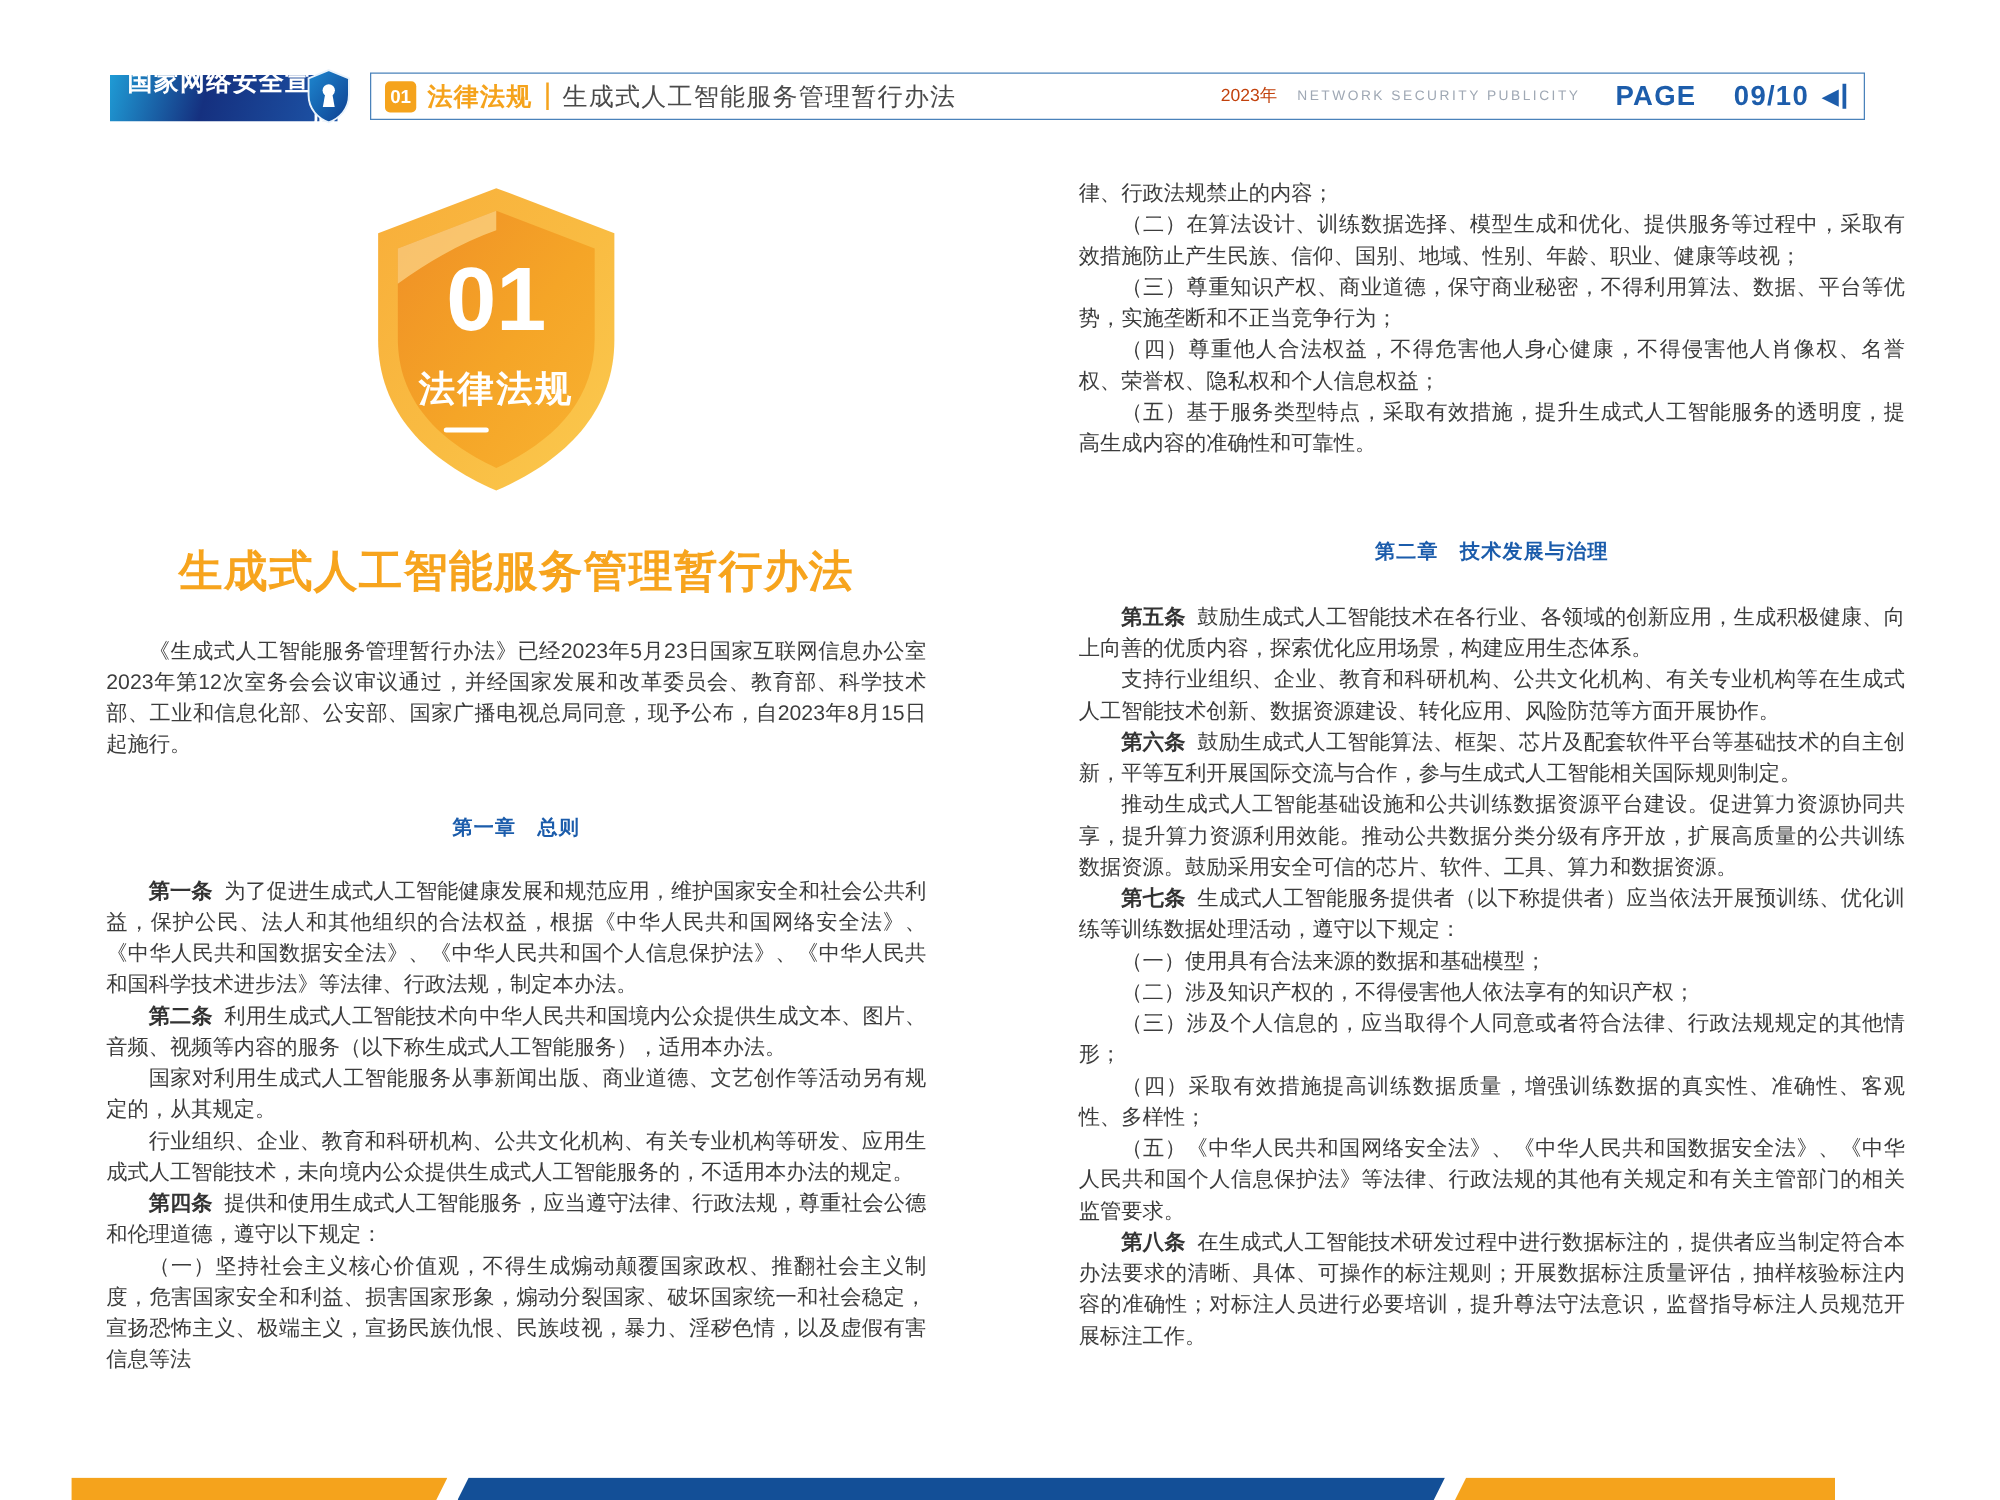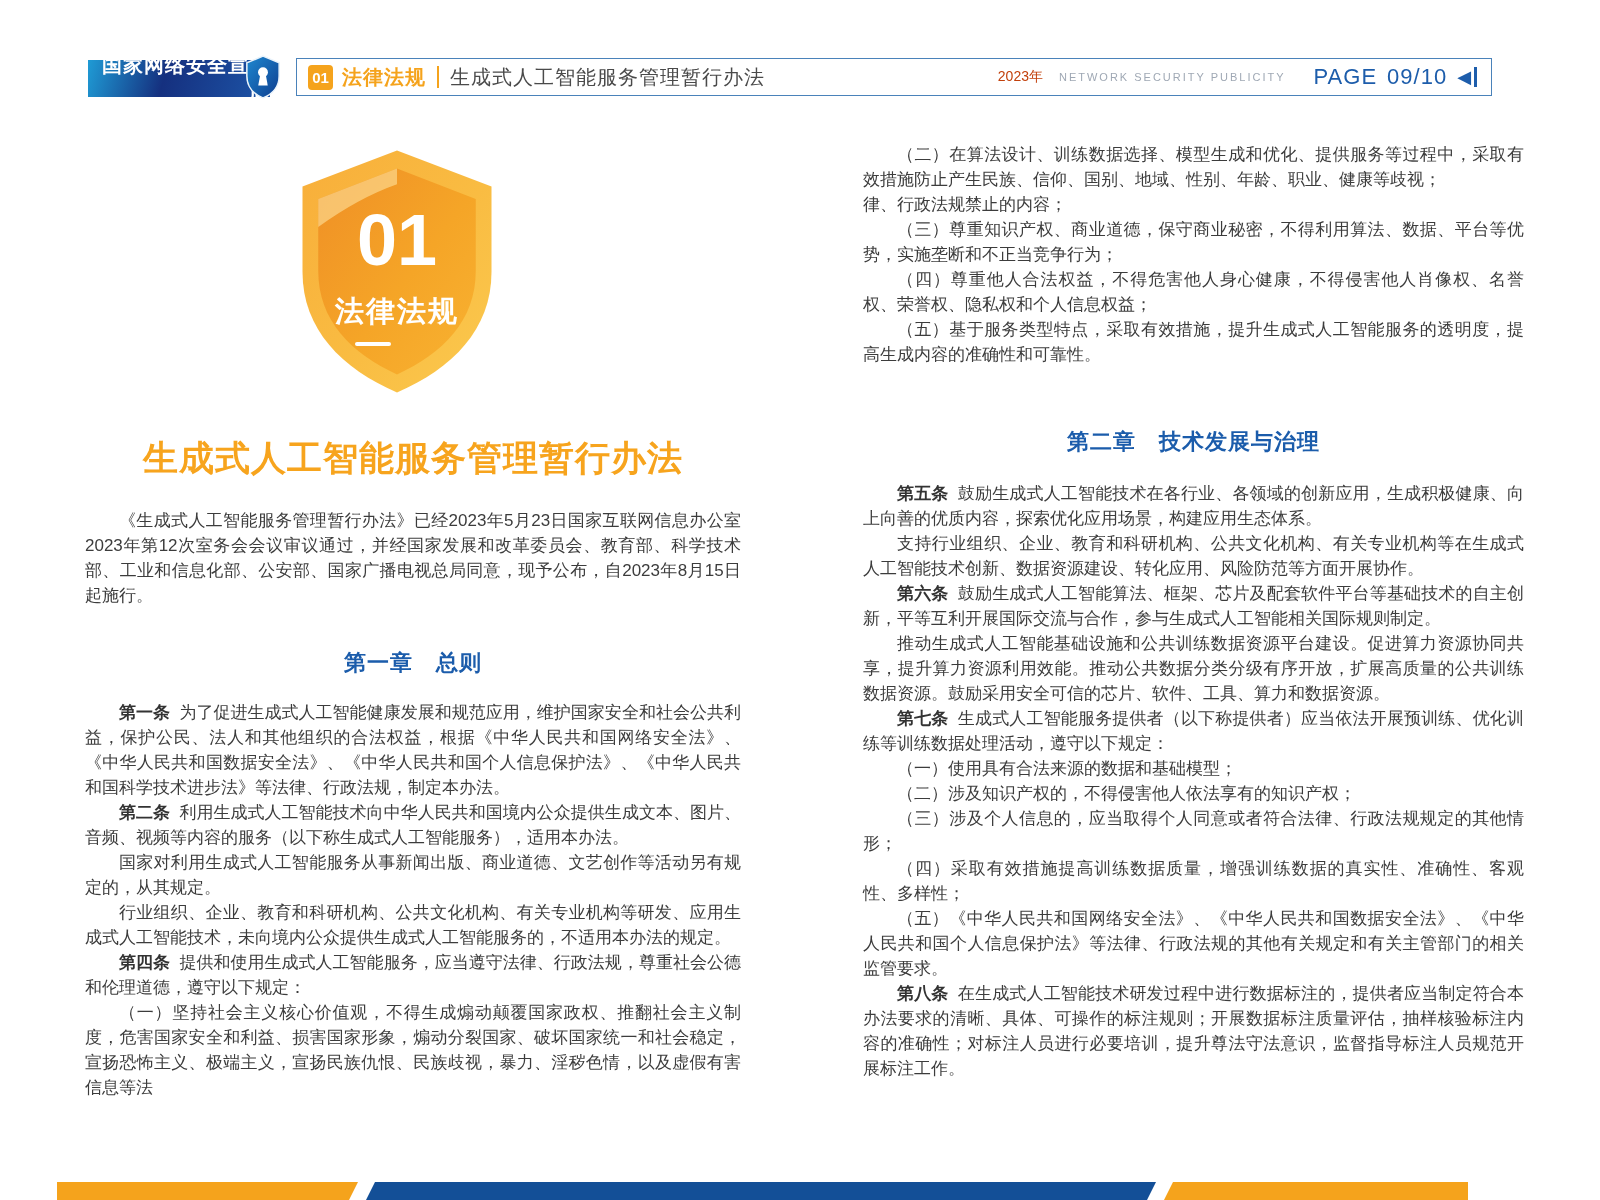--- a/index.html
+++ b/index.html
@@ -29,21 +29,21 @@
     width:25px;height:25px;border-radius:4px;background:#f5a31c;color:#fff;
     font-size:15px;font-weight:bold;display:flex;align-items:center;justify-content:center;
     flex:0 0 auto;
   }
   .sec-label{color:#f5a31c;font-size:20px;font-weight:bold;margin-left:9px;letter-spacing:1px;}
   .sep{width:2px;height:22px;background:#f5a31c;margin:0 11px;flex:0 0 auto;}
   .strip-doc-title{color:#4a4a4a;font-size:20px;letter-spacing:1px;}
   .spacer{flex:1;}
   .year{color:#c2410c;font-size:14px;margin-right:16px;}
   .pub{color:#9fa8b4;font-size:11px;letter-spacing:2px;margin-right:28px;}
-  .page-no{color:#1d5dab;font-size:22px;font-weight:normal;letter-spacing:1px;display:flex;align-items:center;}
+  .page-no{color:#1d5dab;font-size:22px;font-weight:bold;letter-spacing:1px;display:flex;align-items:center;gap:20px;}
   .page-no .lbl{margin-right:10px;}
   .page-icon{display:flex;align-items:center;margin-left:10px;color:#1d5dab;}
   .page-icon .tri{font-size:18px;line-height:1;}
   .page-icon .bar{width:3px;height:20px;background:#1d5dab;margin-left:3px;}
 
   
   .badge{position:absolute;left:283px;top:146px;width:228px;height:252px;}
   .badge svg{position:absolute;inset:0;width:100%;height:100%;}
   .badge-num{
     position:absolute;left:0;right:0;top:58px;text-align:center;
@@ -62,21 +62,21 @@
   .col{position:absolute;color:#3c3c3c;font-size:17px;line-height:25px;}
   .col-left{left:85px;top:438px;width:656px;}
   .col-right{left:863px;top:142px;width:661px;}
 
   .doc-title{
     margin:0 0 0 0;text-align:center;color:#f7a41d;
     font-size:35px;font-weight:bold;line-height:40px;letter-spacing:1px;
   }
   .chapter{
     margin:0;text-align:center;color:#1b5cab;
-    font-size:22px;font-weight:bold;line-height:30px;letter-spacing:1px;
+    font-size:16px;font-weight:bold;line-height:30px;letter-spacing:1px;
   }
   .col-left .intro-wrap{margin-top:30px;}
   .col-left .chapter{margin-top:40px;margin-bottom:22px;}
   .col-right .chapter{margin-top:60px;margin-bottom:24px;}
 
   p.para{margin:0;text-indent:2em;text-align:justify;}
   p.para.noindent{text-indent:0;}
   p.para b.lead{margin-right:.55em;color:#333;}
 
   
@@ -167,22 +167,22 @@
         <p class="para"><b class="lead">第二条</b>利用生成式人工智能技术向中华人民共和国境内公众提供生成文本、图片、音频、视频等内容的服务（以下称生成式人工智能服务），适用本办法。</p>
         <p class="para">国家对利用生成式人工智能服务从事新闻出版、商业道德、文艺创作等活动另有规定的，从其规定。</p>
         <p class="para">行业组织、企业、教育和科研机构、公共文化机构、有关专业机构等研发、应用生成式人工智能技术，未向境内公众提供生成式人工智能服务的，不适用本办法的规定。</p>
         <p class="para"><b class="lead">第四条</b>提供和使用生成式人工智能服务，应当遵守法律、行政法规，尊重社会公德和伦理道德，遵守以下规定：</p>
         <p class="para">（一）坚持社会主义核心价值观，不得生成煽动颠覆国家政权、推翻社会主义制度，危害国家安全和利益、损害国家形象，煽动分裂国家、破坏国家统一和社会稳定，宣扬恐怖主义、极端主义，宣扬民族仇恨、民族歧视，暴力、淫秽色情，以及虚假有害信息等法</p>
       </div>
   </div>
 
   <div class="col col-right">
     <div>
+        <p class="para noindent">律、行政法规禁止的内容；</p>
         <p class="para">（二）在算法设计、训练数据选择、模型生成和优化、提供服务等过程中，采取有效措施防止产生民族、信仰、国别、地域、性别、年龄、职业、健康等歧视；</p>
-        <p class="para noindent">律、行政法规禁止的内容；</p>
         <p class="para">（三）尊重知识产权、商业道德，保守商业秘密，不得利用算法、数据、平台等优势，实施垄断和不正当竞争行为；</p>
         <p class="para">（四）尊重他人合法权益，不得危害他人身心健康，不得侵害他人肖像权、名誉权、荣誉权、隐私权和个人信息权益；</p>
         <p class="para">（五）基于服务类型特点，采取有效措施，提升生成式人工智能服务的透明度，提高生成内容的准确性和可靠性。</p>
       </div>
     <h2 class="chapter">第二章　技术发展与治理</h2>
     <div>
         <p class="para"><b class="lead">第五条</b>鼓励生成式人工智能技术在各行业、各领域的创新应用，生成积极健康、向上向善的优质内容，探索优化应用场景，构建应用生态体系。</p>
         <p class="para">支持行业组织、企业、教育和科研机构、公共文化机构、有关专业机构等在生成式人工智能技术创新、数据资源建设、转化应用、风险防范等方面开展协作。</p>
         <p class="para"><b class="lead">第六条</b>鼓励生成式人工智能算法、框架、芯片及配套软件平台等基础技术的自主创新，平等互利开展国际交流与合作，参与生成式人工智能相关国际规则制定。</p>
         <p class="para">推动生成式人工智能基础设施和公共训练数据资源平台建设。促进算力资源协同共享，提升算力资源利用效能。推动公共数据分类分级有序开放，扩展高质量的公共训练数据资源。鼓励采用安全可信的芯片、软件、工具、算力和数据资源。</p>

